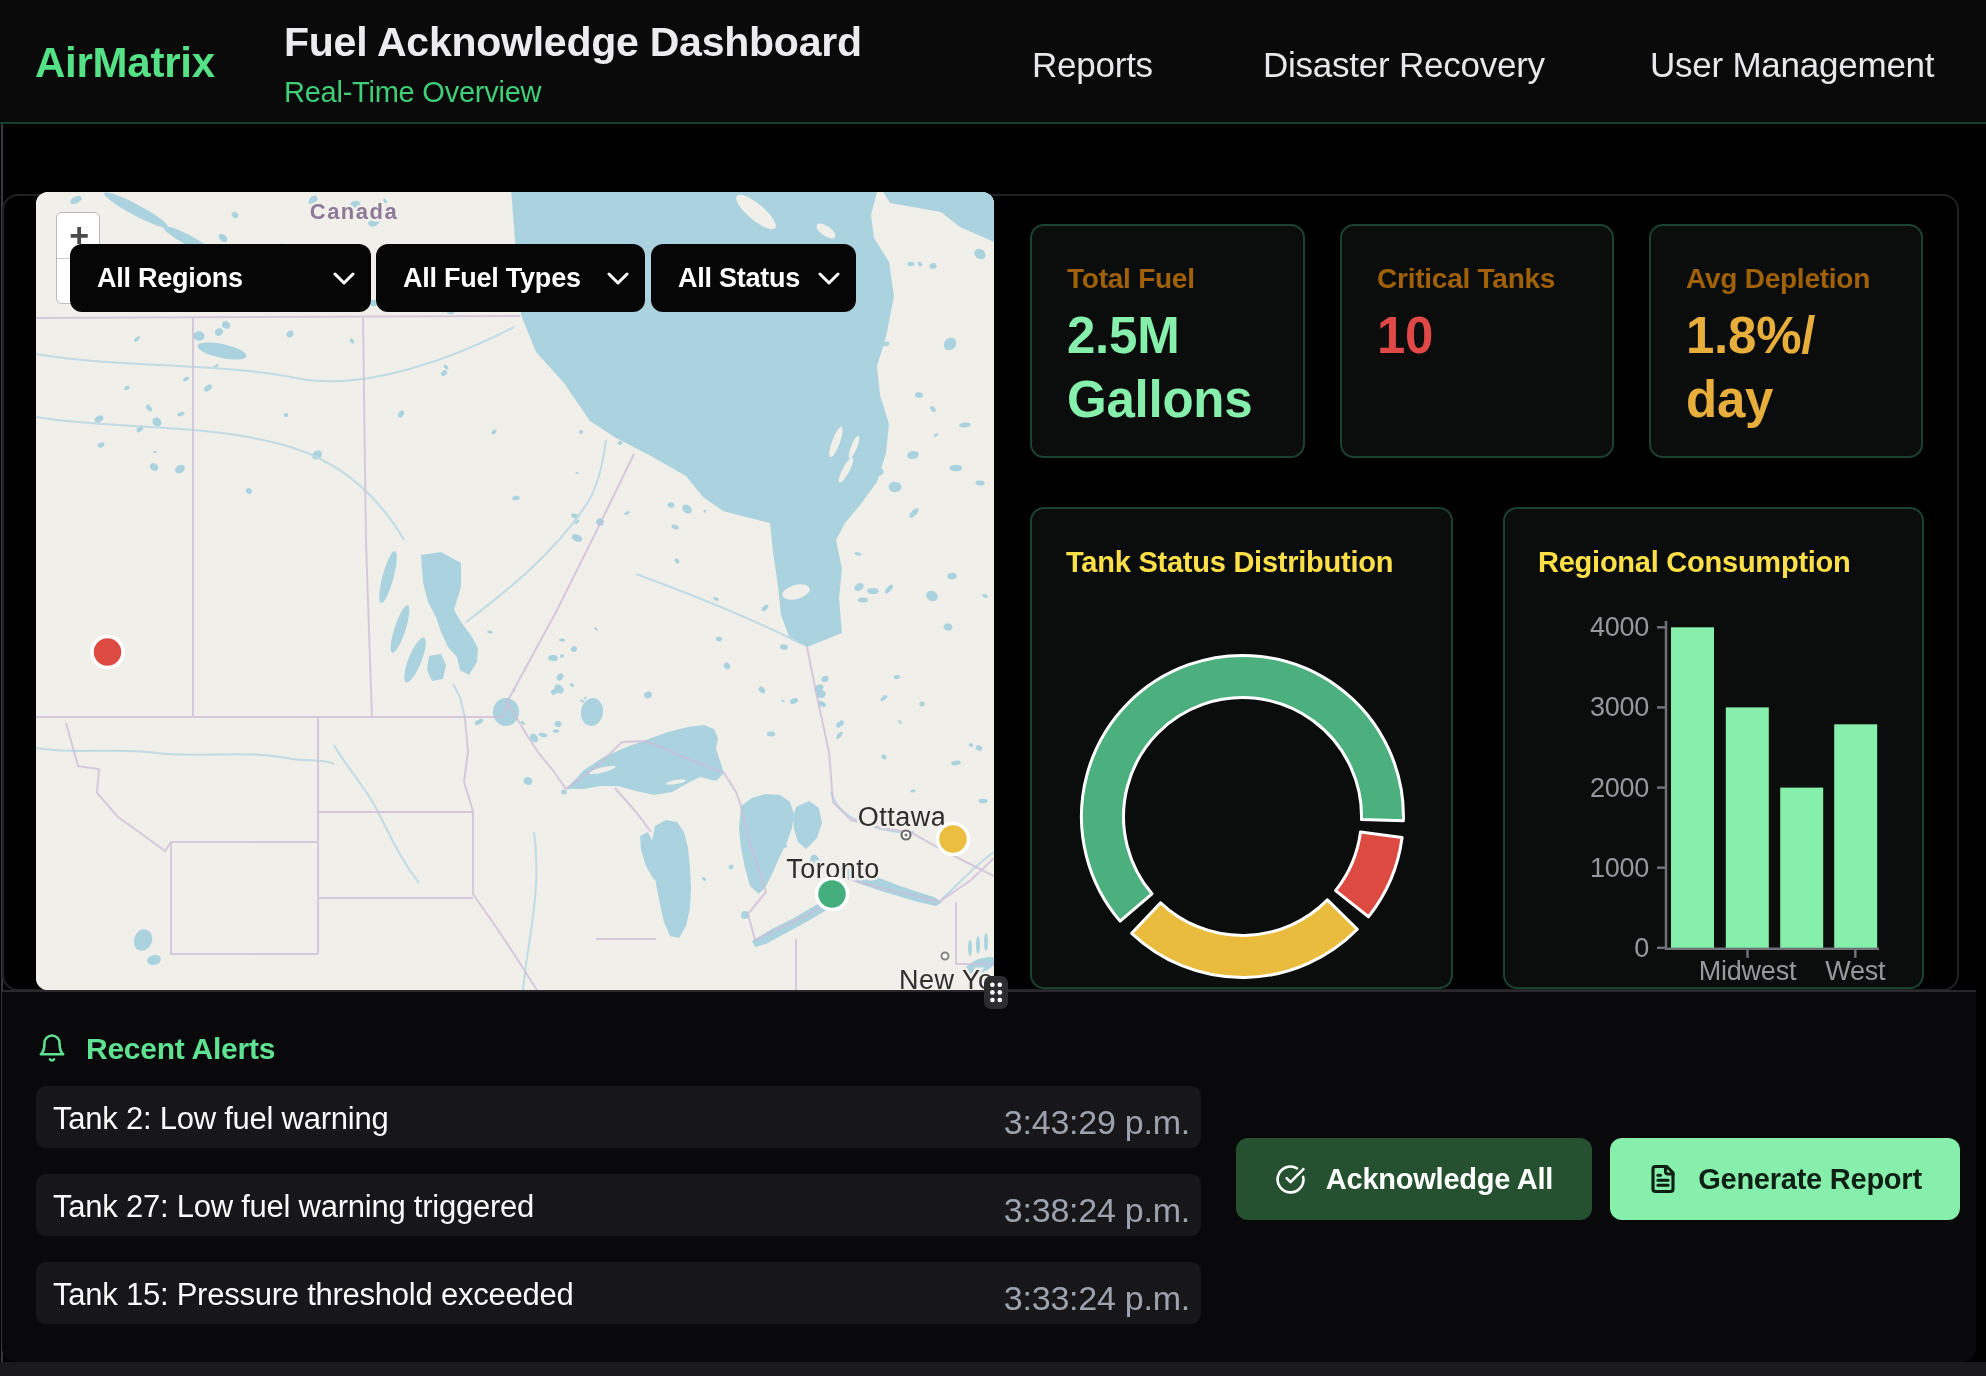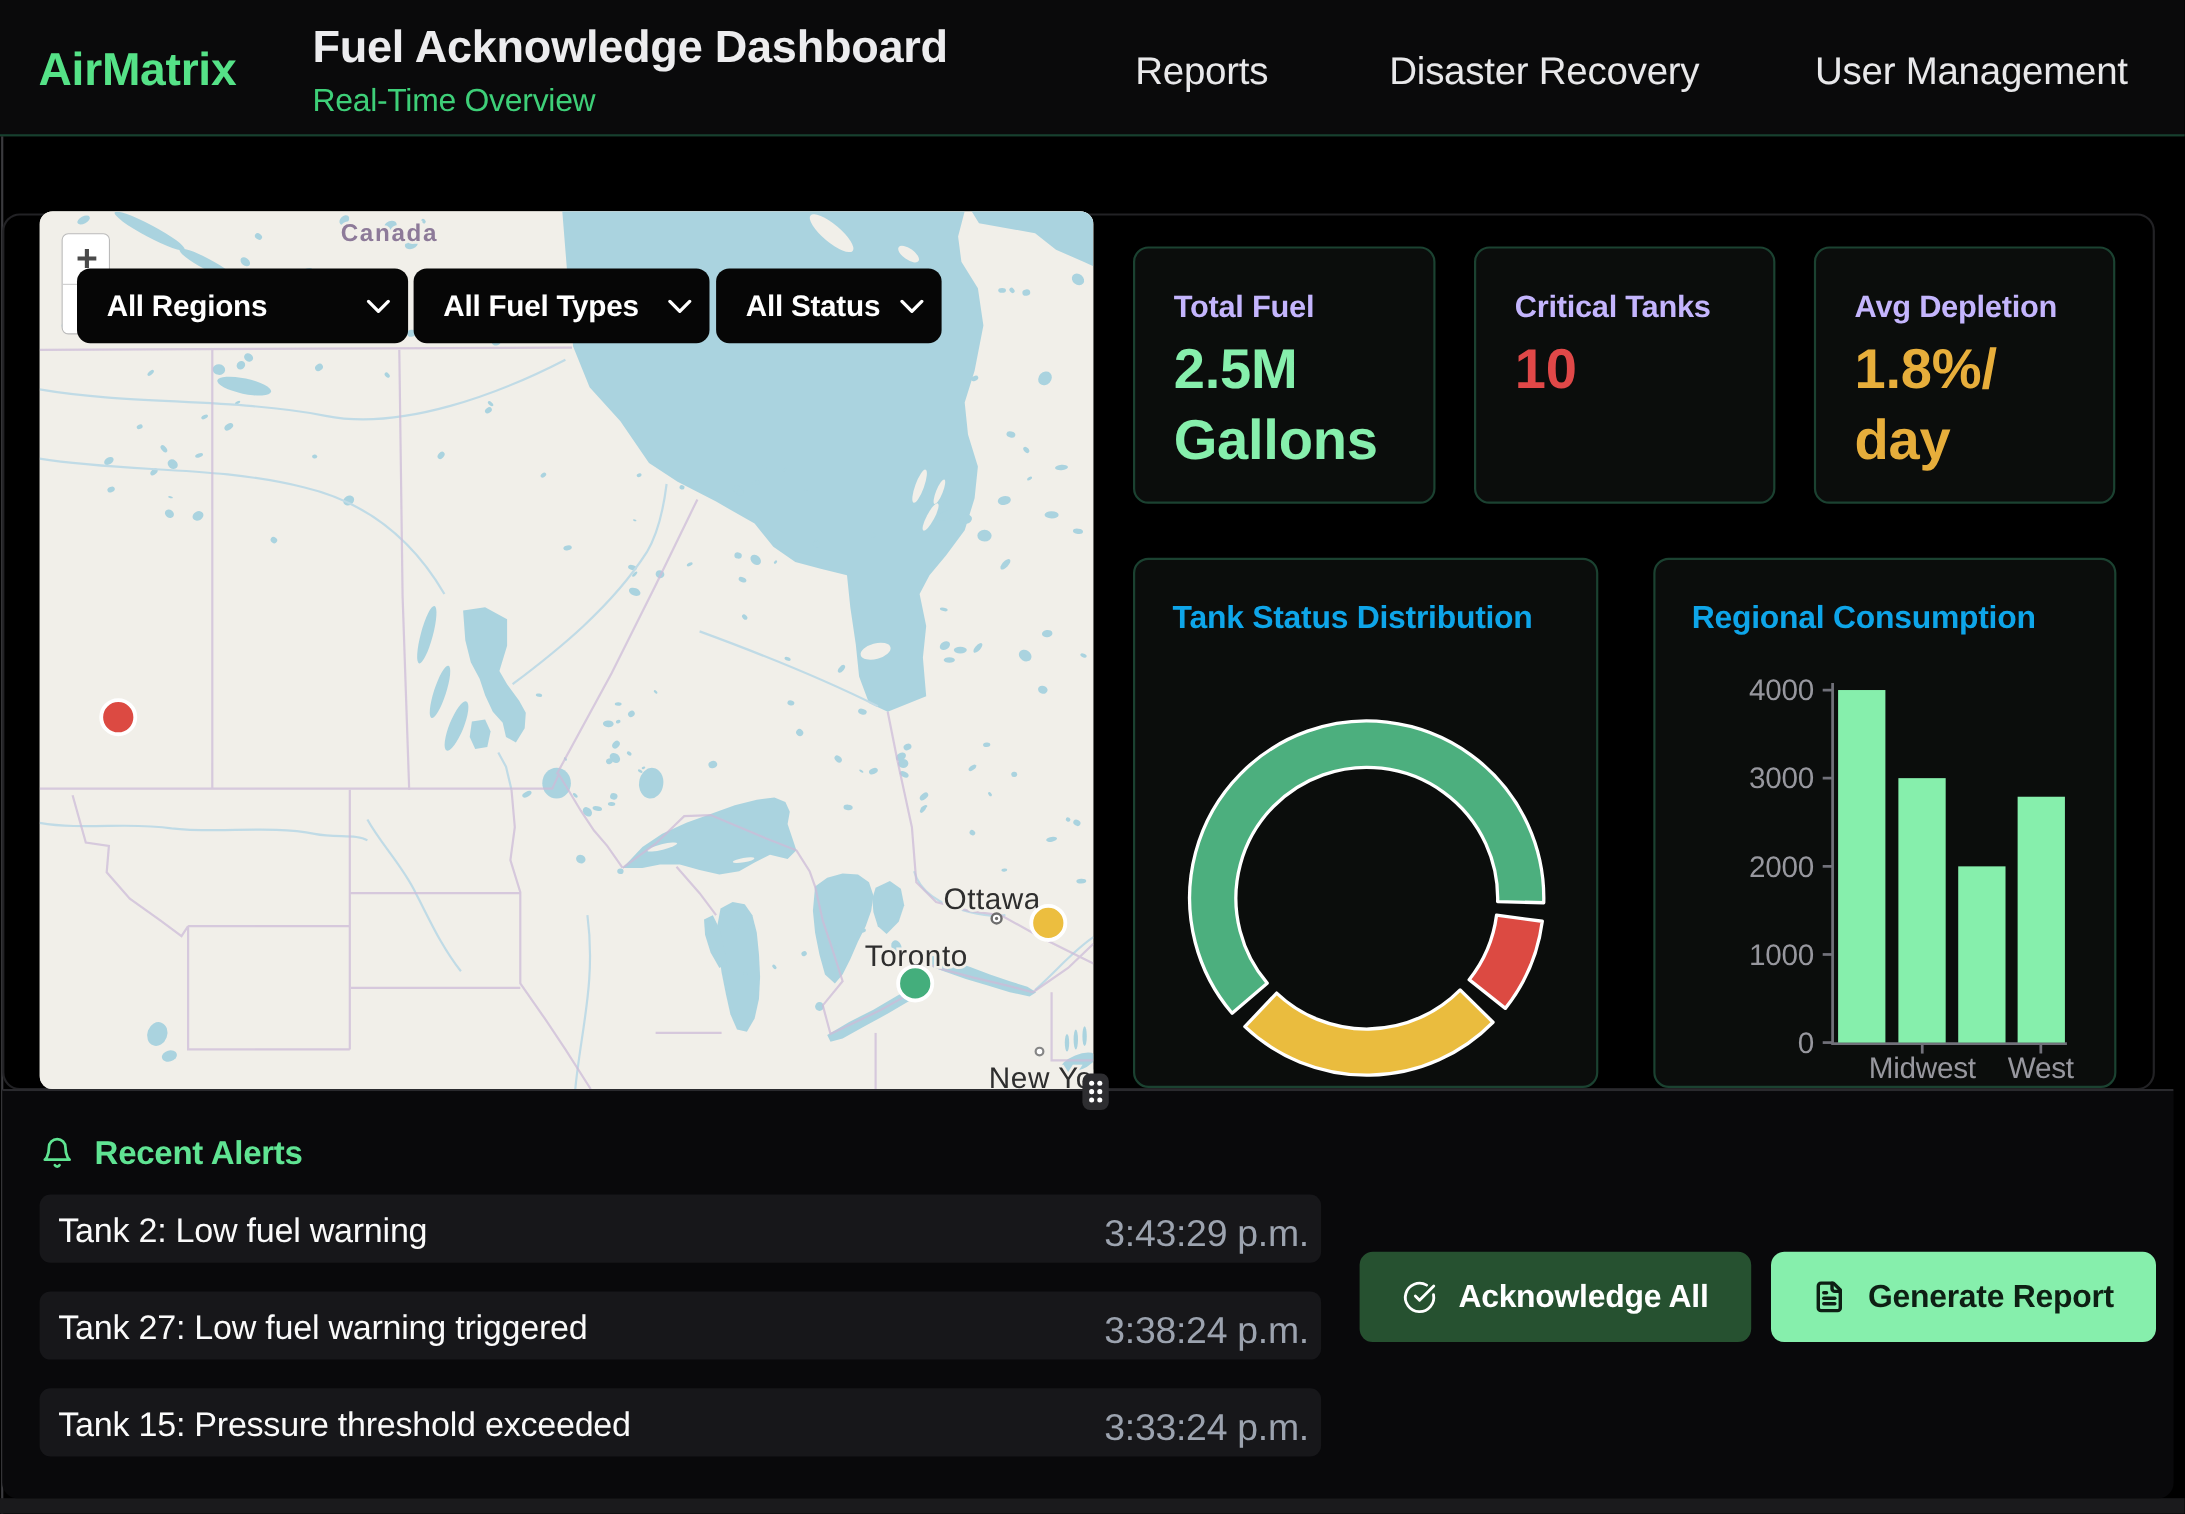--- a/index.html
+++ b/index.html
@@ -28,23 +28,23 @@
 #zoomctl .zdiv { height:1px; background:#ccc; }
 .pill { position:absolute; top:52px; height:68px; background:#060606; border-radius:12px;
   color:#fff; font-size:27px; font-weight:600; display:flex; align-items:center; white-space:nowrap; }
 .pill span { padding-left:27px; }
 .pill svg { margin-left:auto; margin-right:16px; }
 
 #draghandle { position:absolute; left:984px; top:976px; z-index:30; width:24px; height:33px;
   background:#2d2d30; border-radius:7px; }
 
 .card { position:absolute; background:#0b0d0c; border:2px solid #1b4231; border-radius:14px; }
-.statlabel { position:absolute; left:35px; top:37px; font-size:28px; font-weight:600; color:#c4b5fd; }
+.statlabel { position:absolute; left:35px; top:37px; font-size:28px; font-weight:600; color:#a16207; }
 .statvalue { position:absolute; left:35px; top:78px; font-size:51px; font-weight:700; line-height:64px; }
-.ctitle { position:absolute; left:34px; top:37px; font-size:29px; font-weight:700; color:#0ea5e9; }
+.ctitle { position:absolute; left:34px; top:37px; font-size:29px; font-weight:700; color:#fde047; }
 
 #panel { position:absolute; left:2px; top:990px; width:1974px; height:372px;
   background:#09090b; border-top:2px solid #2a2a2e; border-radius:0 0 14px 14px; }
 #alerthead { position:absolute; left:84px; top:40px; font-size:30px; font-weight:700; color:#5fe392; }
 .arow { position:absolute; left:34px; width:1165px; height:62px; background:#17171a;
   border-radius:10px; }
 .arow .at { position:absolute; left:17px; top:15px; font-size:31px; font-weight:400; color:#fafafa; }
 .arow .tm { position:absolute; right:11px; top:17px; font-size:34px; color:#9ca3af; }
 .btn { position:absolute; border-radius:12px; display:flex; align-items:center; justify-content:center; }
 #ackbtn { left:1234px; top:146px; width:356px; height:82px; background:#265130;

